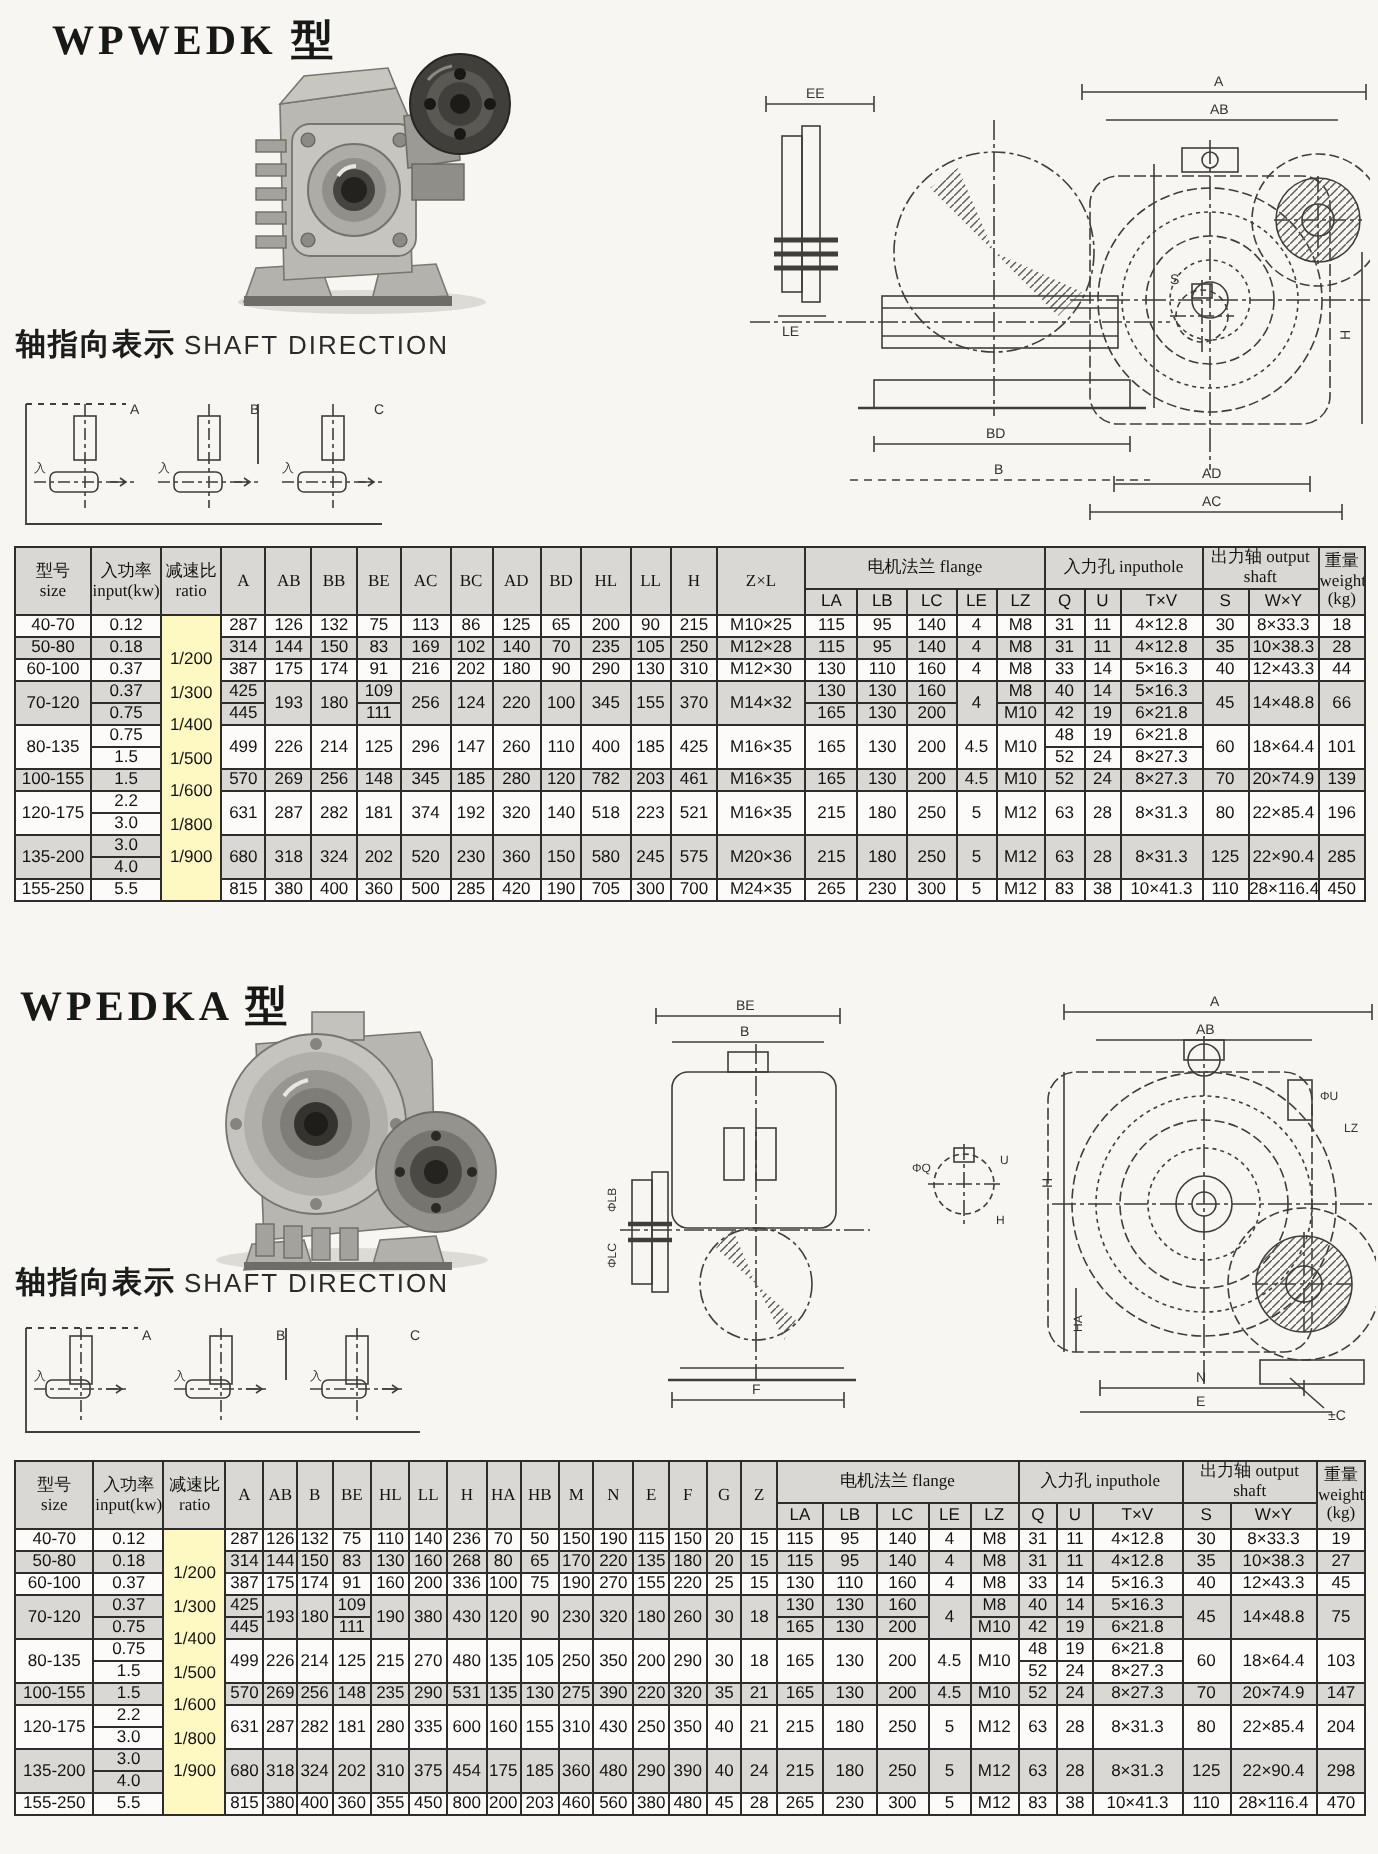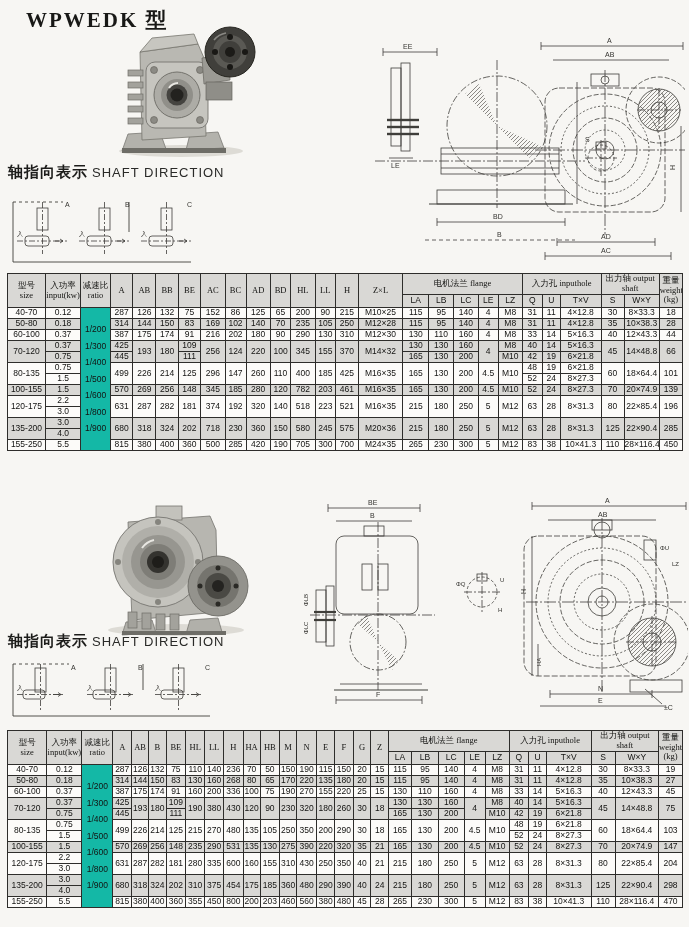--- a/index.html
+++ b/index.html
@@ -12,21 +12,21 @@
   .sd-label .en{font-size:13px;color:#2a2a28;letter-spacing:1px;margin-left:4px;}
   
   .spec{border-collapse:collapse;width:100%;table-layout:fixed;background:#fcfbf9;}
   .spec th,.spec td{border:1px solid #2e2d2b;text-align:center;vertical-align:middle;
       padding:0;font-size:8.5px;line-height:1.12;color:#131311;white-space:pre-line;overflow:hidden;}
   .spec th{font-weight:normal;background:#d9d8d5;}
   .spec thead tr:first-child{height:21px;font-family:Liberation Serif, serif;}
   .spec thead tr:last-child{height:13px;}
   .spec tbody tr{height:11px;}
   .spec tbody tr.shade td{background:#d9d8d5;}
-  .spec td.ratio{background:#14b8a6;line-height:1.95;}
+  .spec td.ratio{background:#fef9c3;line-height:1.95;}
   svg text{font-family:"Liberation Sans",sans-serif;fill:#34332f;}
   .dim{font-size:7px;}
   .dim6{font-size:6px;}
 </style>
 </head>
 <body>
 
 <div id="page">
 
   <div class="abs model-title" style="left:10px;top:6px;margin-left:16px;">WPWEDK 型</div>
@@ -263,21 +263,21 @@
 1/300
 1/400
 1/500
 1/600
 1/800
 1/900</td>
             <td>287</td>
             <td>126</td>
             <td>132</td>
             <td>75</td>
-            <td>152</td>
+            <td>113</td>
             <td>86</td>
             <td>125</td>
             <td>65</td>
             <td>200</td>
             <td>90</td>
             <td>215</td>
             <td>M10×25</td>
             <td>115</td>
             <td>95</td>
             <td>140</td>
@@ -473,21 +473,21 @@
           <tr>
             <td>3.0</td>
           </tr>
           <tr class="shade">
             <td rowspan="2">135-200</td>
             <td>3.0</td>
             <td rowspan="2">680</td>
             <td rowspan="2">318</td>
             <td rowspan="2">324</td>
             <td rowspan="2">202</td>
-            <td rowspan="2">718</td>
+            <td rowspan="2">520</td>
             <td rowspan="2">230</td>
             <td rowspan="2">360</td>
             <td rowspan="2">150</td>
             <td rowspan="2">580</td>
             <td rowspan="2">245</td>
             <td rowspan="2">575</td>
             <td rowspan="2">M20×36</td>
             <td rowspan="2">215</td>
             <td rowspan="2">180</td>
             <td rowspan="2">250</td>
@@ -527,20 +527,21 @@
             <td>38</td>
             <td>10×41.3</td>
             <td>110</td>
             <td>28×116.4</td>
             <td>450</td>
           </tr>
         </tbody>
       </table>
     </div>
 
+  <div class="abs model-title" style="left:10px;top:489px;">WPEDKA 型</div>
 
   <svg class="abs" style="left:98px;top:500px;" width="160" height="138" viewBox="0 0 160 138">
     <ellipse cx="78" cy="130" rx="68" ry="6" fill="#dddbd5"></ellipse>
     <path d="M28,122 L54,120 58,133 24,135 Z" fill="#b1b0aa" stroke="#7a7974" stroke-width="0.8"></path>
     <path d="M92,120 L120,118 124,132 88,134 Z" fill="#b1b0aa" stroke="#7a7974" stroke-width="0.8"></path>
     <rect x="24" y="131" width="104" height="4" fill="#6e6d67"></rect>
     <path d="M30,22 L112,16 118,30 120,112 34,120 Z" fill="#b7b6b0" stroke="#75746e" stroke-width="0.8"></path>
     <rect x="58" y="6" width="26" height="14" fill="#c3c2bc" stroke="#75746e" stroke-width="0.8"></rect>
     <g fill="#a3a29c" stroke="#6e6d67" stroke-width="0.7">
       <rect x="30" y="112" width="9" height="16"></rect>

